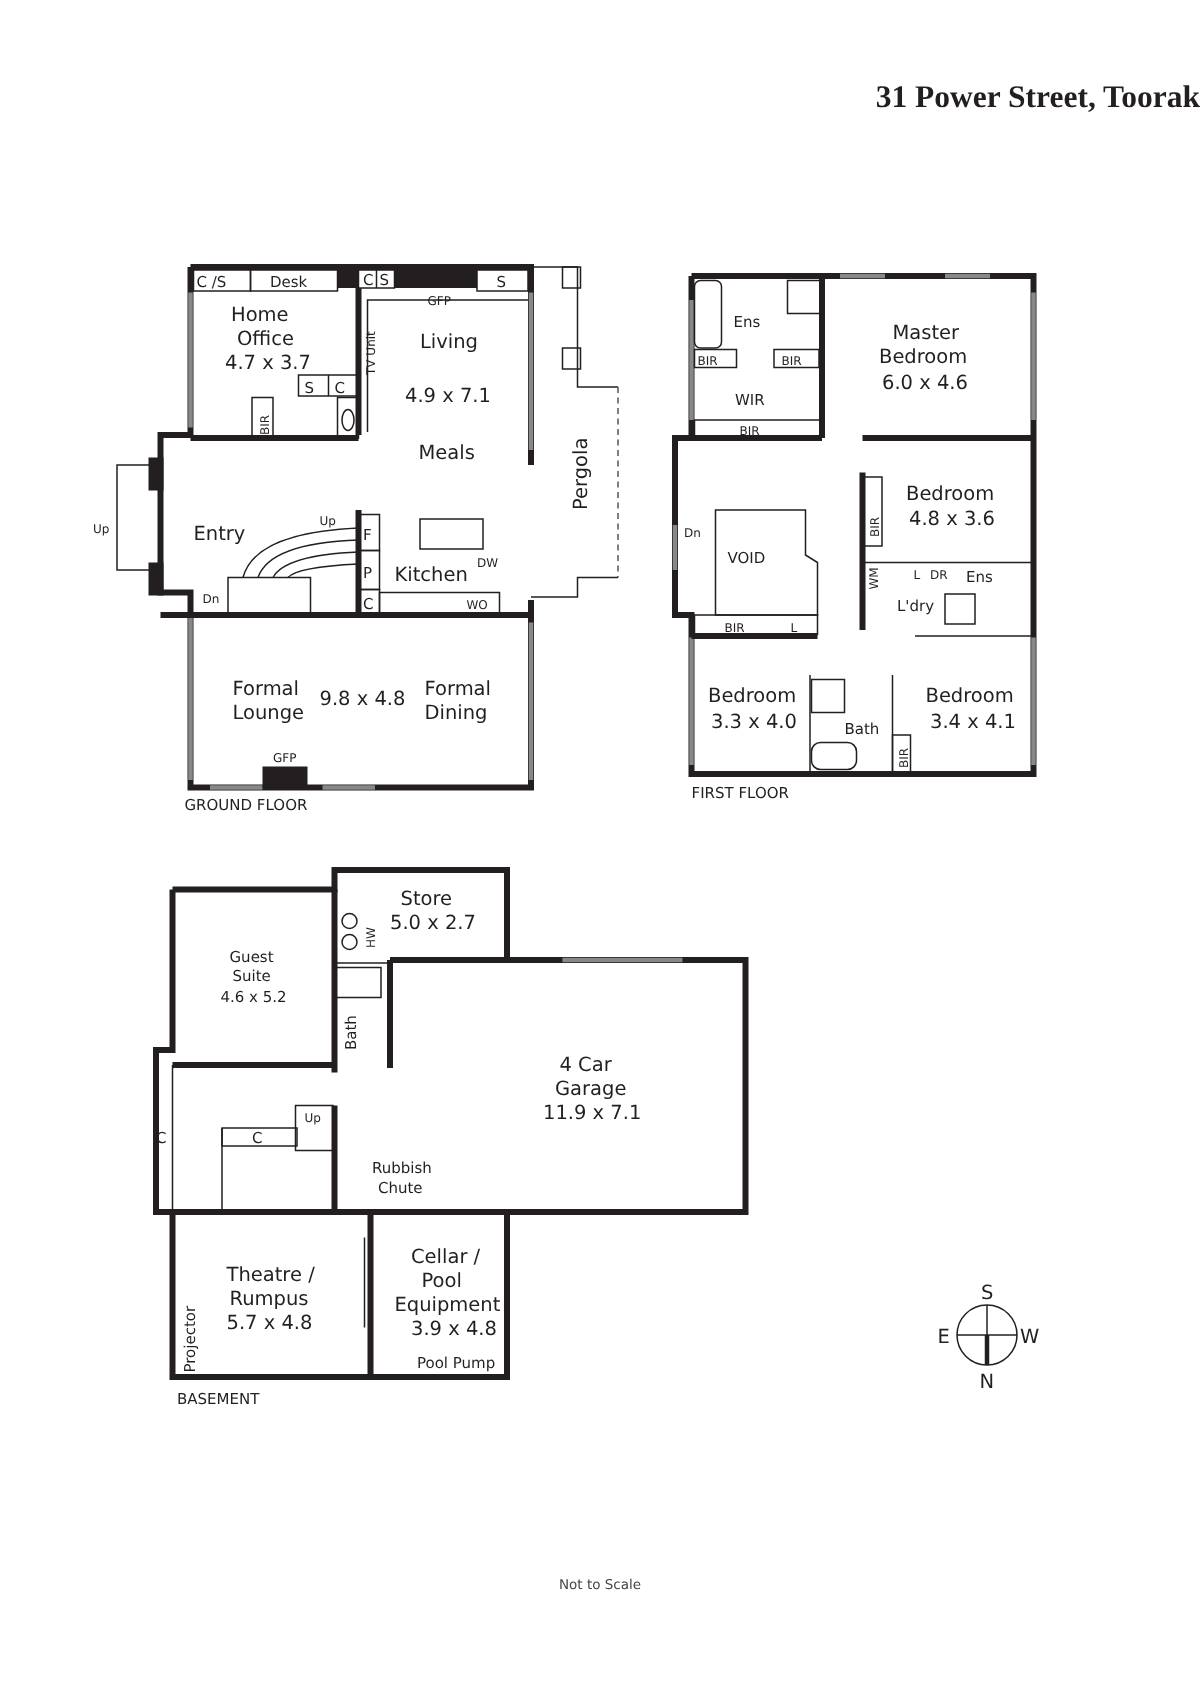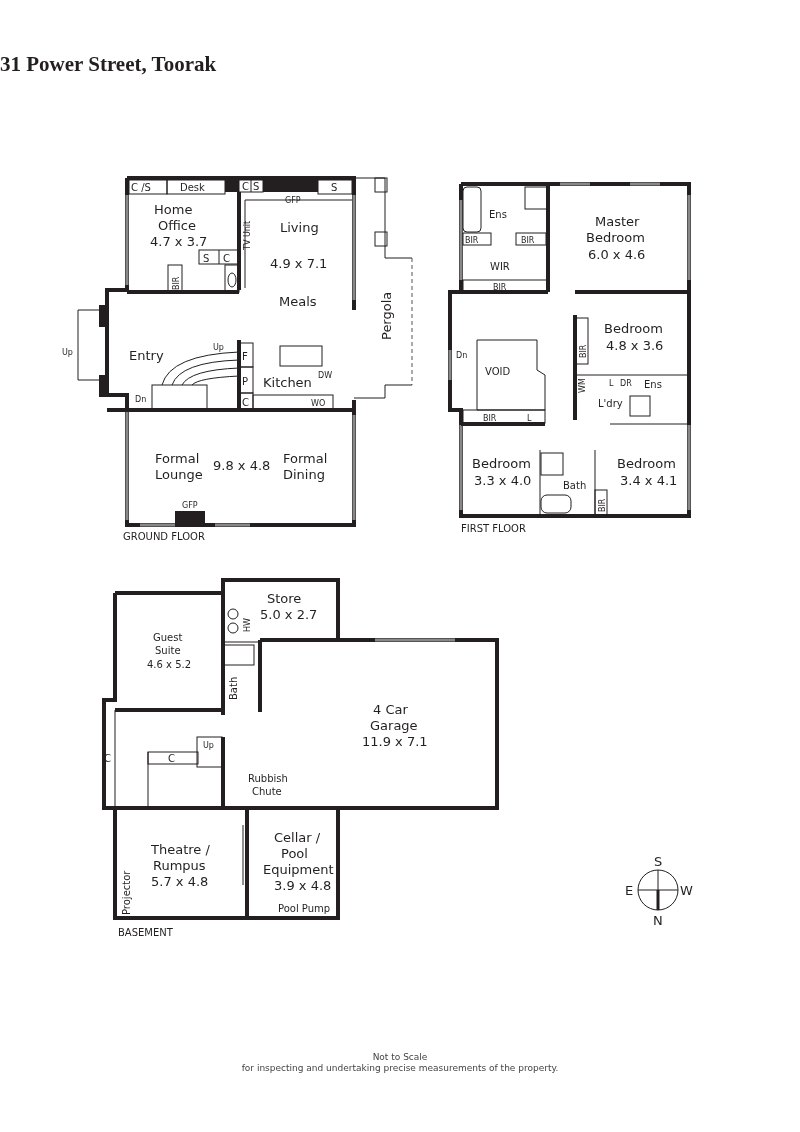--- a/index.html
+++ b/index.html
@@ -1,17 +1,17 @@
 <!DOCTYPE html>
 <html><head>
   <meta charset="utf-8">
   <style>
     html, body { margin: 0; padding: 0; background: #ffffff; }
     body { width: 800px; height: 1132px; position: relative; overflow: hidden; font-family: "DejaVu Sans", sans-serif; color: #231f20; }
-    .title { position: absolute; top: 52px; left: 0; width: 800px; text-align: left; font-family: "Liberation Serif", serif; font-weight: bold; font-size: 21px; color: #231f20; }
+    .title { position: absolute; top: 52px; left: 0; width: 800px; text-align: right; font-family: "Liberation Serif", serif; font-weight: bold; font-size: 21px; color: #231f20; }
     svg.plan { position: absolute; left: 0; top: 0; }
     .lbl { font-family: "DejaVu Sans", sans-serif; font-size: 13px; fill: #231f20; }
     .lbl-s { font-family: "DejaVu Sans", sans-serif; font-size: 10px; fill: #231f20; }
     .lbl-xs { font-family: "DejaVu Sans", sans-serif; font-size: 8px; fill: #231f20; }
     .floor-label { font-family: "DejaVu Sans", sans-serif; font-size: 10px; fill: #231f20; }
     .wall { stroke: #231f20; stroke-width: 4; fill: none; }
     .thin { stroke: #231f20; stroke-width: 1; fill: none; }
     .win { stroke: #888; stroke-width: 3; fill: none; }
     .dash { stroke: #555; stroke-width: 1; stroke-dasharray: 4 3; fill: none; }
     .solid { fill: #231f20; }
@@ -231,14 +231,13 @@
     <line stroke="#231f20" stroke-width="3" x1="658" y1="890" x2="658" y2="910"></line>
   </g>
   <text class="lbl" x="654" y="866">S</text>
   <text class="lbl" x="625" y="895">E</text>
   <text class="lbl" x="680" y="895">W</text>
   <text class="lbl" x="653" y="925">N</text>
 </svg>
 
 <div class="disclaimer">
   <div>Not to Scale</div>
-  <div>for inspecting and undertaking precise measurements of the property.</div>
 </div>
 
 </body></html>

